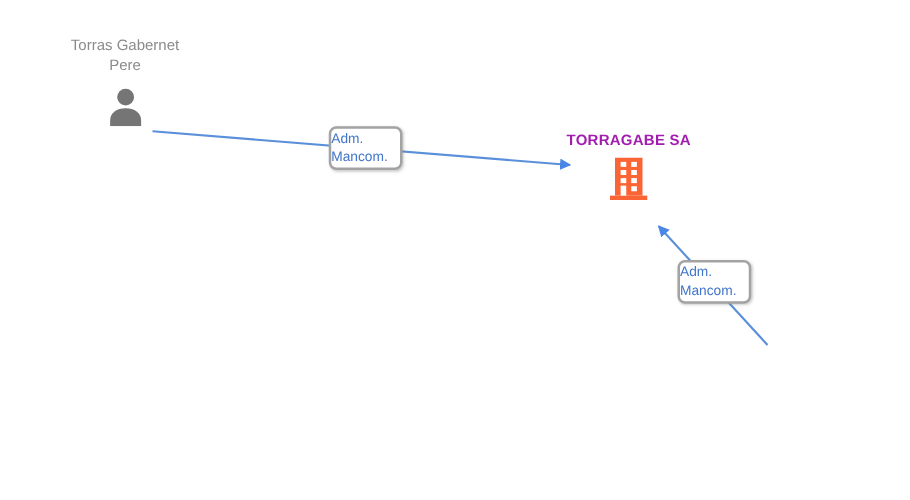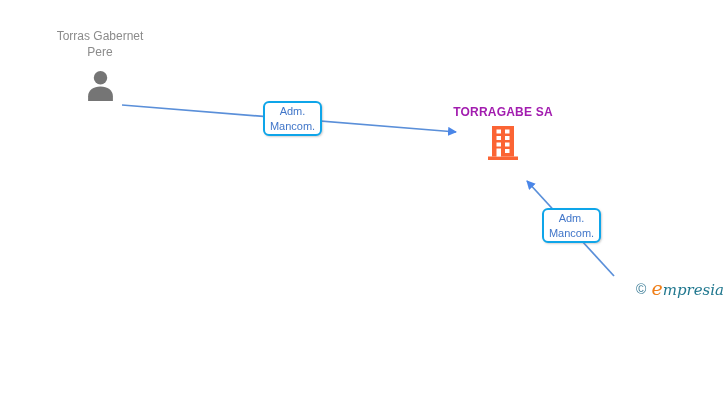--- a/index.html
+++ b/index.html
@@ -33,27 +33,26 @@
     color: #a21caf;
     letter-spacing: 0.2px;
   }
   .building-glyph { display: inline-block; }
   .edge-label {
     position: absolute;
     width: 59px;
     height: 35px;
     box-sizing: border-box;
     background: #ffffff;
-    border: 2px solid #0ea5e9;
+    border: 2px solid #a3a3a3;
     border-radius: 6px;
     box-shadow: 1px 1px 2px rgba(120,120,120,0.35);
     color: #4176c9;
     font-size: 11px;
     line-height: 15px;
-    text-align: center;
     padding-top: 1px;
     cursor: pointer;
   }
   #node-person1 { left: 55px; top: 28px; width: 90px; }
   #person1-icon { margin-top: 10px; }
   #node-company { left: 433px; top: 105px; width: 140px; }
   #company-icon { margin-top: 7px; }
   #node-person2 { left: 588px; top: 287px; width: 90px; }
   #person2-name { margin-top: 4px; }
   #edge-label-1 { left: 263px; top: 101px; }
@@ -125,17 +124,14 @@
         <rect x="8.5" y="22.5" width="4.5" height="8" fill="#ffffff"></rect>
       </svg>
     </span>
   </div>
 
   <div class="edge-label" id="edge-label-1">Adm. Mancom.</div>
 
   <div class="edge-label" id="edge-label-2">Adm. Mancom.</div>
 
 
-  <div id="logo">
-    <span class="copyright">©</span><span class="brand-e">e</span><span class="brand-rest">mpresia</span>
-  </div>
 
 </div>
 
 </body></html>

